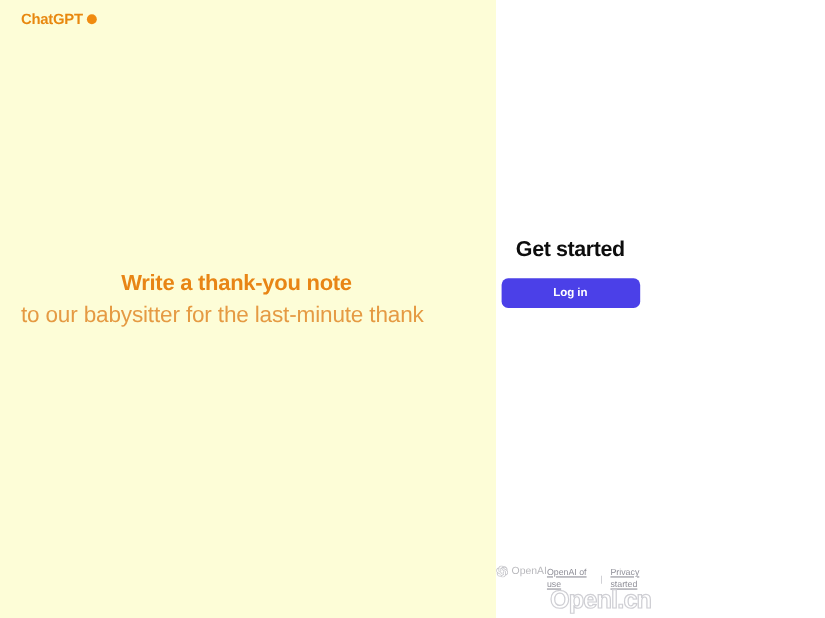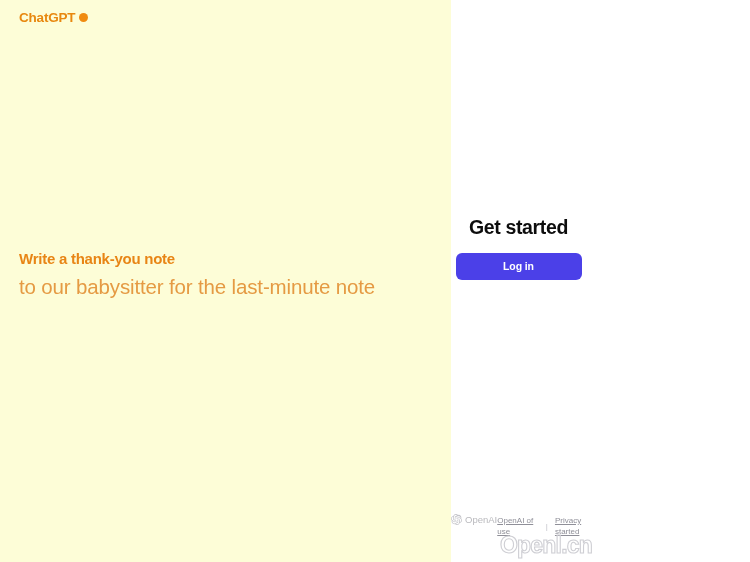--- a/index.html
+++ b/index.html
@@ -54,26 +54,27 @@
     display: inline-block;
     margin-left: 1px;
   }
   .promo-copy {
     position: absolute;
     left: 19px;
     top: 244px;
     width: 392px;
   }
   .promo-line-bold {
-    font-size: 15px;
+    font-size: 20px;
     font-weight: bold;
     color: #e88515;
     line-height: 29px;
     letter-spacing: -0.25px;
     margin: 0;
+    text-align: center;
   }
   .promo-line-rest {
     font-size: 20.5px;
     font-weight: normal;
     color: #e59a43;
     line-height: 28.5px;
     letter-spacing: -0.15px;
     margin: 0;
   }
 
@@ -193,21 +194,21 @@
 
   <section class="promo-panel">
 
     <div class="brand">
       <span class="brand-name">ChatGPT</span>
       <span class="brand-dot"></span>
     </div>
 
     <div class="promo-copy">
       <p class="promo-line-bold">Write a thank-you note</p>
-      <p class="promo-line-rest">to our babysitter for the last-minute note</p>
+      <p class="promo-line-rest">to our babysitter for the last-minute thank</p>
     </div>
 
   </section>
 
   <section class="auth-panel">
 
     <div class="auth-center">
       <h1 class="auth-title">Get started</h1>
       <div class="auth-buttons">
         <button class="auth-btn">Log in</button>

